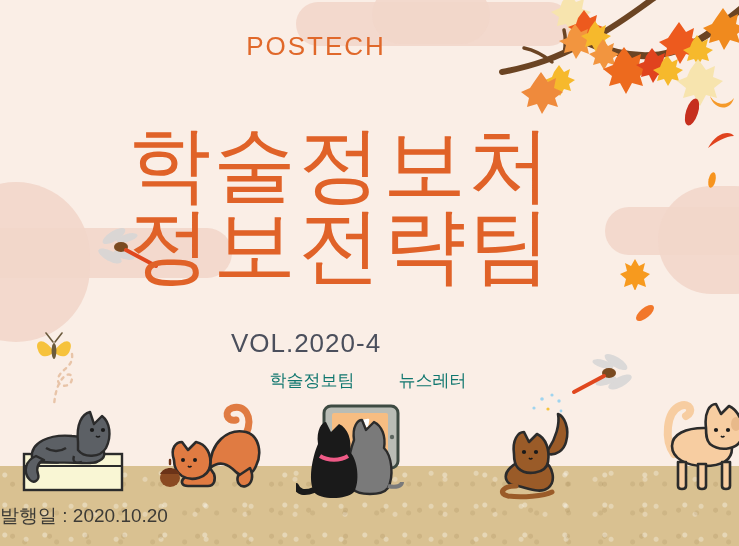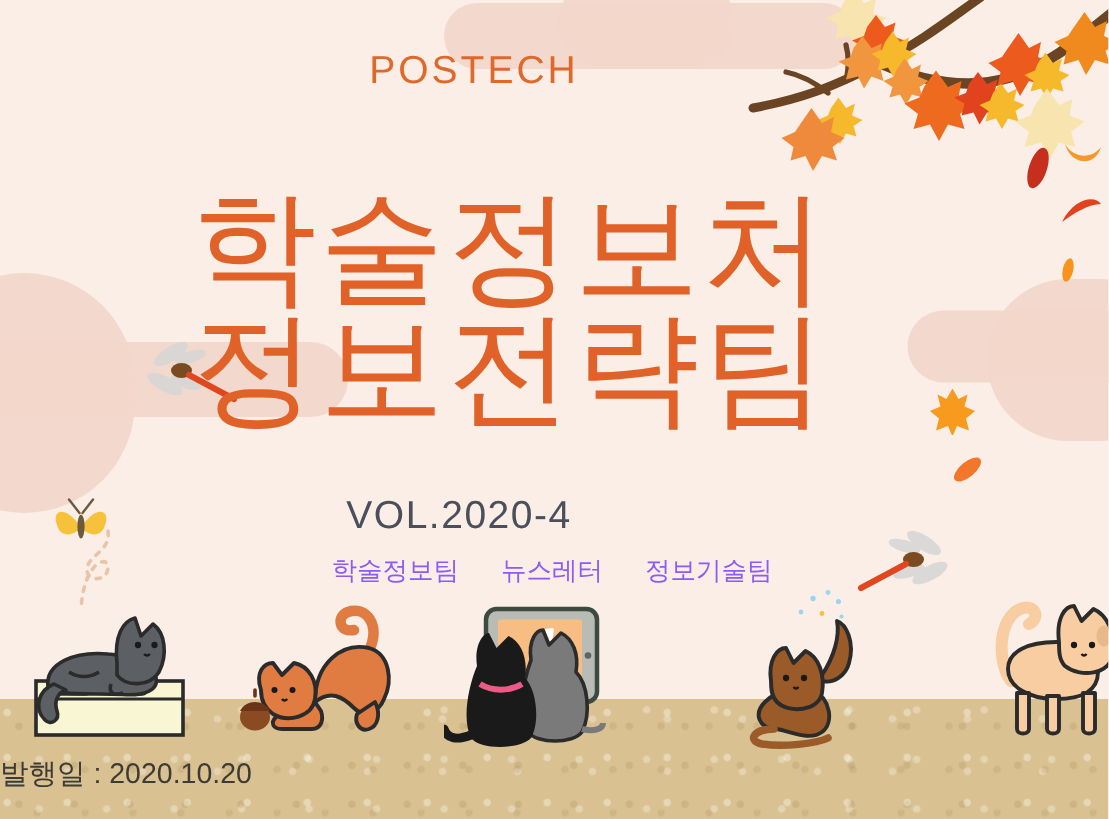--- a/index.html
+++ b/index.html
@@ -37,22 +37,22 @@
     color:#e06228;font-size:83px;line-height:.98;font-weight:400;
     letter-spacing:2px;
   }
   .title .l2{display:block;}
   .vol{
     position:absolute;left:0;top:328px;width:612px;text-align:center;
     color:#4b4f5c;font-size:26px;letter-spacing:1px;
   }
   .teams{
     position:absolute;left:0;top:369px;width:736px;
-    display:flex;justify-content:center;gap:28px;
-    color:#8b5cf6;font-size:17px;
+    display:flex;justify-content:center;gap:44px;
+    color:#0f766e;font-size:17px;
   }
   .pubdate{
     position:absolute;left:0;top:503px;width:739px;text-align:left;
     color:#3d3b36;font-size:19px;
   }
   
   .art{position:absolute;}
 </style>
 </head>
 <body>
@@ -163,21 +163,20 @@
   <div class="title">
     <span>학술정보처</span>
     <span class="l2">정보전략팀</span>
   </div>
 
   <div class="vol">VOL.2020-4</div>
 
   <div class="teams">
     <span>학술정보팀</span>
     <span>뉴스레터</span>
-    <span>정보기술팀</span>
   </div>
 
   <div class="pubdate">발행일 : 2020.10.20</div>
 
   <svg class="art" style="left:16px;top:402px;" width="120" height="96" viewBox="0 0 120 96">
 
     <g>
       <rect x="8" y="52" width="98" height="36" fill="#f9f6d4" stroke="#2b2b2b" stroke-width="2.4"></rect>
       <path d="M8 64 L106 64" stroke="#2b2b2b" stroke-width="2"></path>
       <rect x="22" y="55" width="22" height="6" rx="3" fill="#cfcaa6" stroke="#2b2b2b" stroke-width="1.6"></rect>

